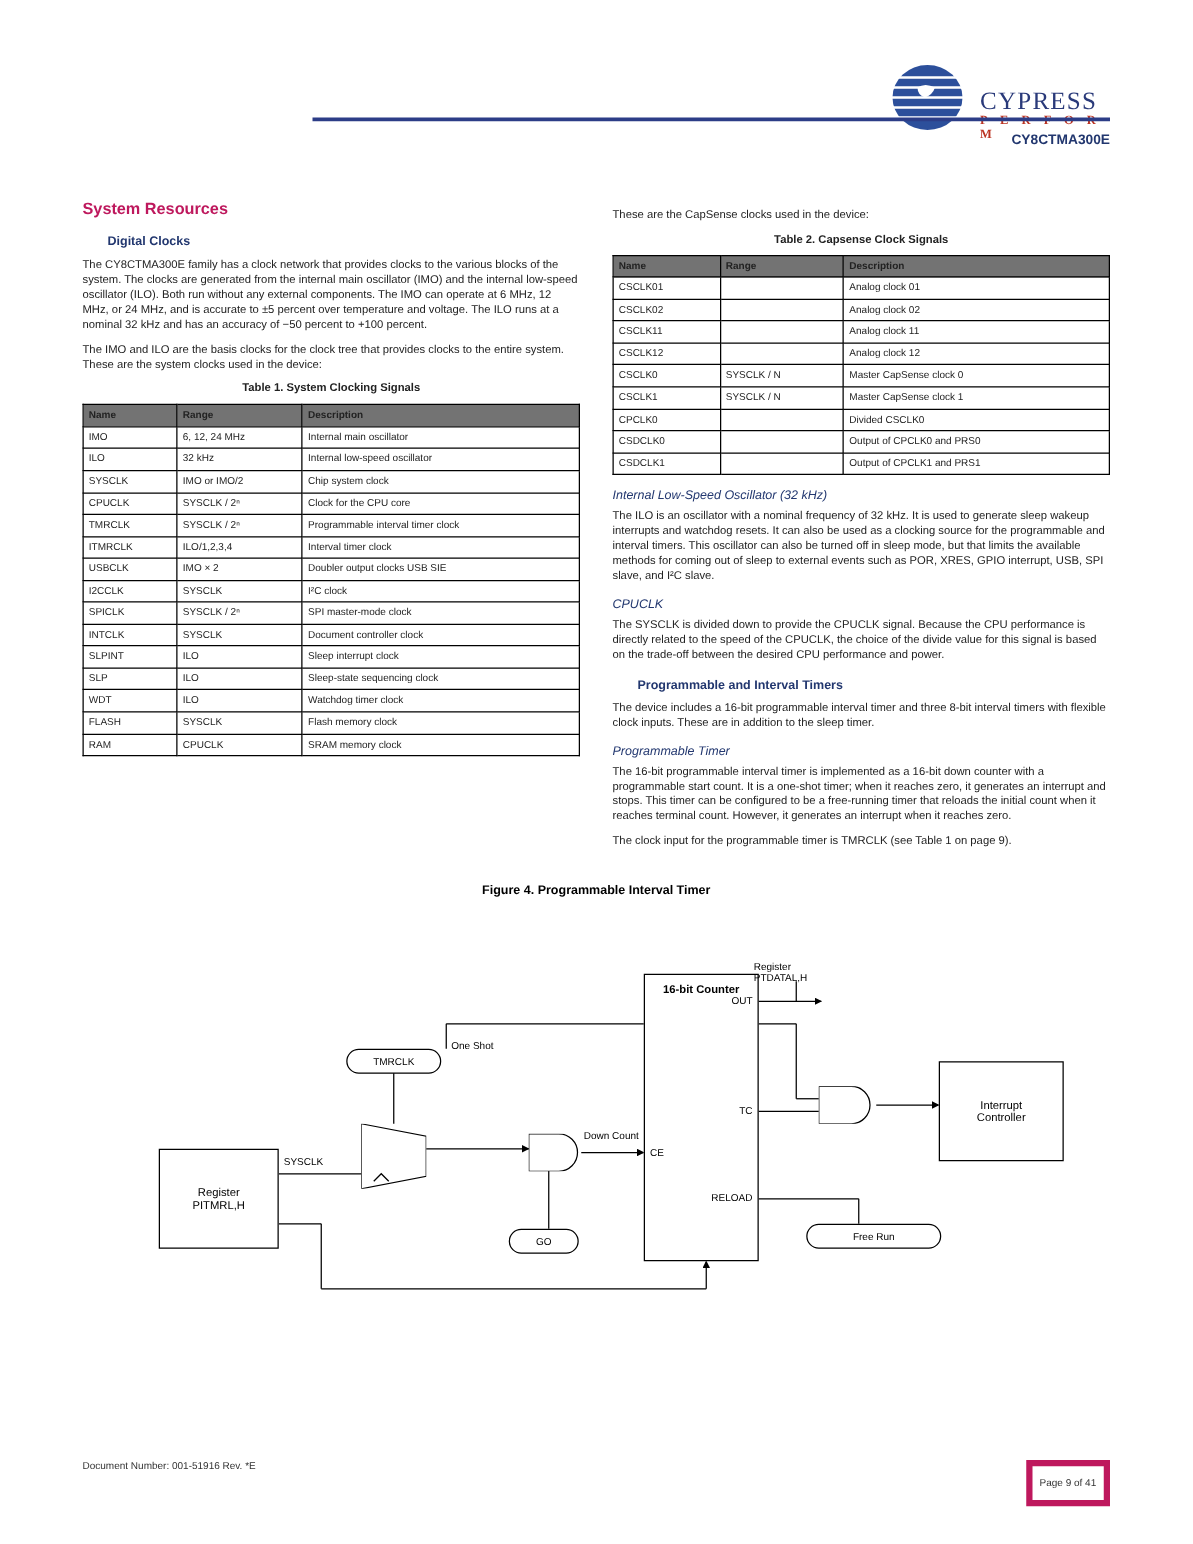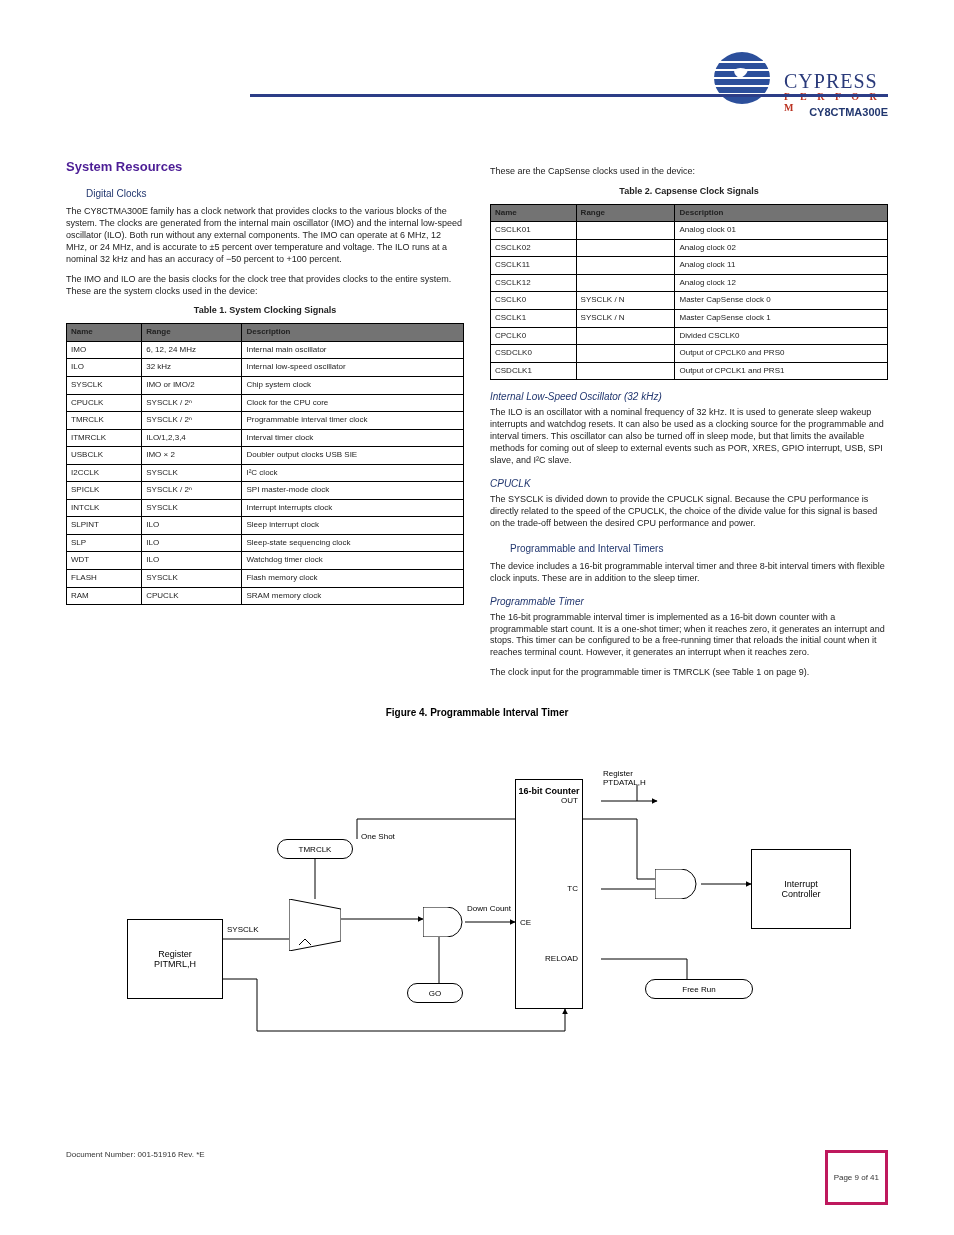--- a/index.html
+++ b/index.html
@@ -13,42 +13,42 @@
   .logo-block svg { display: block; }
   .brand-name { font-family: "Times New Roman", serif; font-size: 20px; letter-spacing: 1px; color: #2a3a7a; font-weight: 400; }
   .brand-tag  { font-family: "Times New Roman", serif; font-size: 10px; letter-spacing: 4px; color: #bb3322; font-weight: 700; margin-top: -2px; }
   .hdr-right { margin-left: auto; text-align: right; padding-bottom: 6px; font-size: 11px; font-weight: 700; color: #22376f; }
   .hdr-rule { position: absolute; left: 184px; right: 0; top: 44px; height: 3px; background: #2c3d87; }
 
   
   .cols { display: flex; gap: 26px; }
   .col  { flex: 1 1 0; font-size: 9px; line-height: 1.32; color: #222; }
 
-  .sec-h { font-size: 13px; font-weight: 700; color: #4c1d95; margin: 10px 0 8px 0; }
-  .sub-h { font-size: 10px; font-weight: 400; color: #22376f; margin: 12px 0 6px 0; padding-left: 20px; }
+  .sec-h { font-size: 13px; font-weight: 700; color: #be185d; margin: 10px 0 8px 0; }
+  .sub-h { font-size: 10px; font-weight: 700; color: #22376f; margin: 12px 0 6px 0; padding-left: 20px; }
   .sub-h-i { font-size: 10px; font-style: italic; color: #22376f; margin: 10px 0 4px 0; }
   .col p { margin-bottom: 8px; }
 
   table.data { width: 100%; border-collapse: collapse; font-size: 8px; margin-top: 6px; }
   table.data th, table.data td { border: 1px solid #000; padding: 3px 4px; text-align: left; }
   table.data th { background: #737373; font-weight: 700; }
   .tbl-cap { text-align: center; font-weight: 700; font-size: 9px; margin-bottom: 4px; }
 
   
   .figure-area { margin-top: 20px; }
   .fig-cap { text-align: center; font-weight: 700; font-size: 10px; margin-bottom: 21px; }
   .fig { position: relative; width: 760px; height: 318px; margin: 0 auto; }
   .fig .box { position: absolute; border: 1px solid #000; font-size: 9px; display: flex; align-items: center; justify-content: center; text-align: center; background: #fff; }
   .fig .oval { position: absolute; border: 1px solid #000; border-radius: 999px; font-size: 8px; display: flex; align-items: center; justify-content: center; background: #fff; padding: 0 8px; }
   .fig .lbl  { position: absolute; font-size: 8px; white-space: nowrap; }
   .fig svg.wires { position: absolute; inset: 0; width: 100%; height: 100%; }
 
   
   .footer { position: absolute; left: 66px; right: 66px; bottom: 30px; display: flex; justify-content: space-between; font-size: 8px; color: #333; }
-  .footer-right { border: 3px solid #be185d; padding: 20px 6px; }
+  .footer-right { border: 5px solid #be185d; padding: 9px 6px; }
 </style>
 </head>
 <body>
 
 <div class="hdr">
   <div class="hdr-row">
     <div class="logo-block">
       <svg width="70" height="56" viewBox="0 0 70 56">
         <ellipse cx="30" cy="28" rx="28" ry="26" fill="#2c4f9b"></ellipse>
         <g stroke="#fff" stroke-width="2" fill="none">
@@ -128,21 +128,21 @@
             <td>I²C clock</td>
           </tr>
           <tr>
             <td>SPICLK</td>
             <td>SYSCLK / 2ⁿ</td>
             <td>SPI master-mode clock</td>
           </tr>
           <tr>
             <td>INTCLK</td>
             <td>SYSCLK</td>
-            <td>Interrupt interrupts clock</td>
+            <td>Document controller clock</td>
           </tr>
           <tr>
             <td>SLPINT</td>
             <td>ILO</td>
             <td>Sleep interrupt clock</td>
           </tr>
           <tr>
             <td>SLP</td>
             <td>ILO</td>
             <td>Sleep-state sequencing clock</td>
@@ -302,21 +302,21 @@
     <div style="position:absolute; left:326px; top:168px; width:42px; height:30px;">
       <svg width="42" height="30">
           <path d="M0 0 H24 A14 14 0 0 1 24 30 H0 Z" fill="#fff" stroke="#000"></path>
         </svg>
     </div>
 
     <div class="oval" style="left:310px; top:244px; width:56px; height:20px;">GO</div>
 
     <div class="lbl" style="left:370px; top:165px;">Down Count</div>
 
-    <div class="box" style="left:418px; top:40px; width:68px; height:230px;">
+    <div class="box" style="left:418px; top:40px; width:92px; height:230px;">
       <span style="position:absolute; top:6px; left:0; right:0; text-align:center; font-weight:700;">16-bit Counter</span>
       <span class="lbl" style="top:16px; right:4px; left:auto;">OUT</span>
       <span class="lbl" style="top:138px; left:4px;">CE</span>
       <span class="lbl" style="top:174px; right:4px; left:auto;">RELOAD</span>
       <span class="lbl" style="top:104px; right:4px; left:auto;">TC</span>
     </div>
 
     <div class="lbl" style="left:506px; top:30px; white-space:pre-line;">Register
 PTDATAL,H</div>
 

